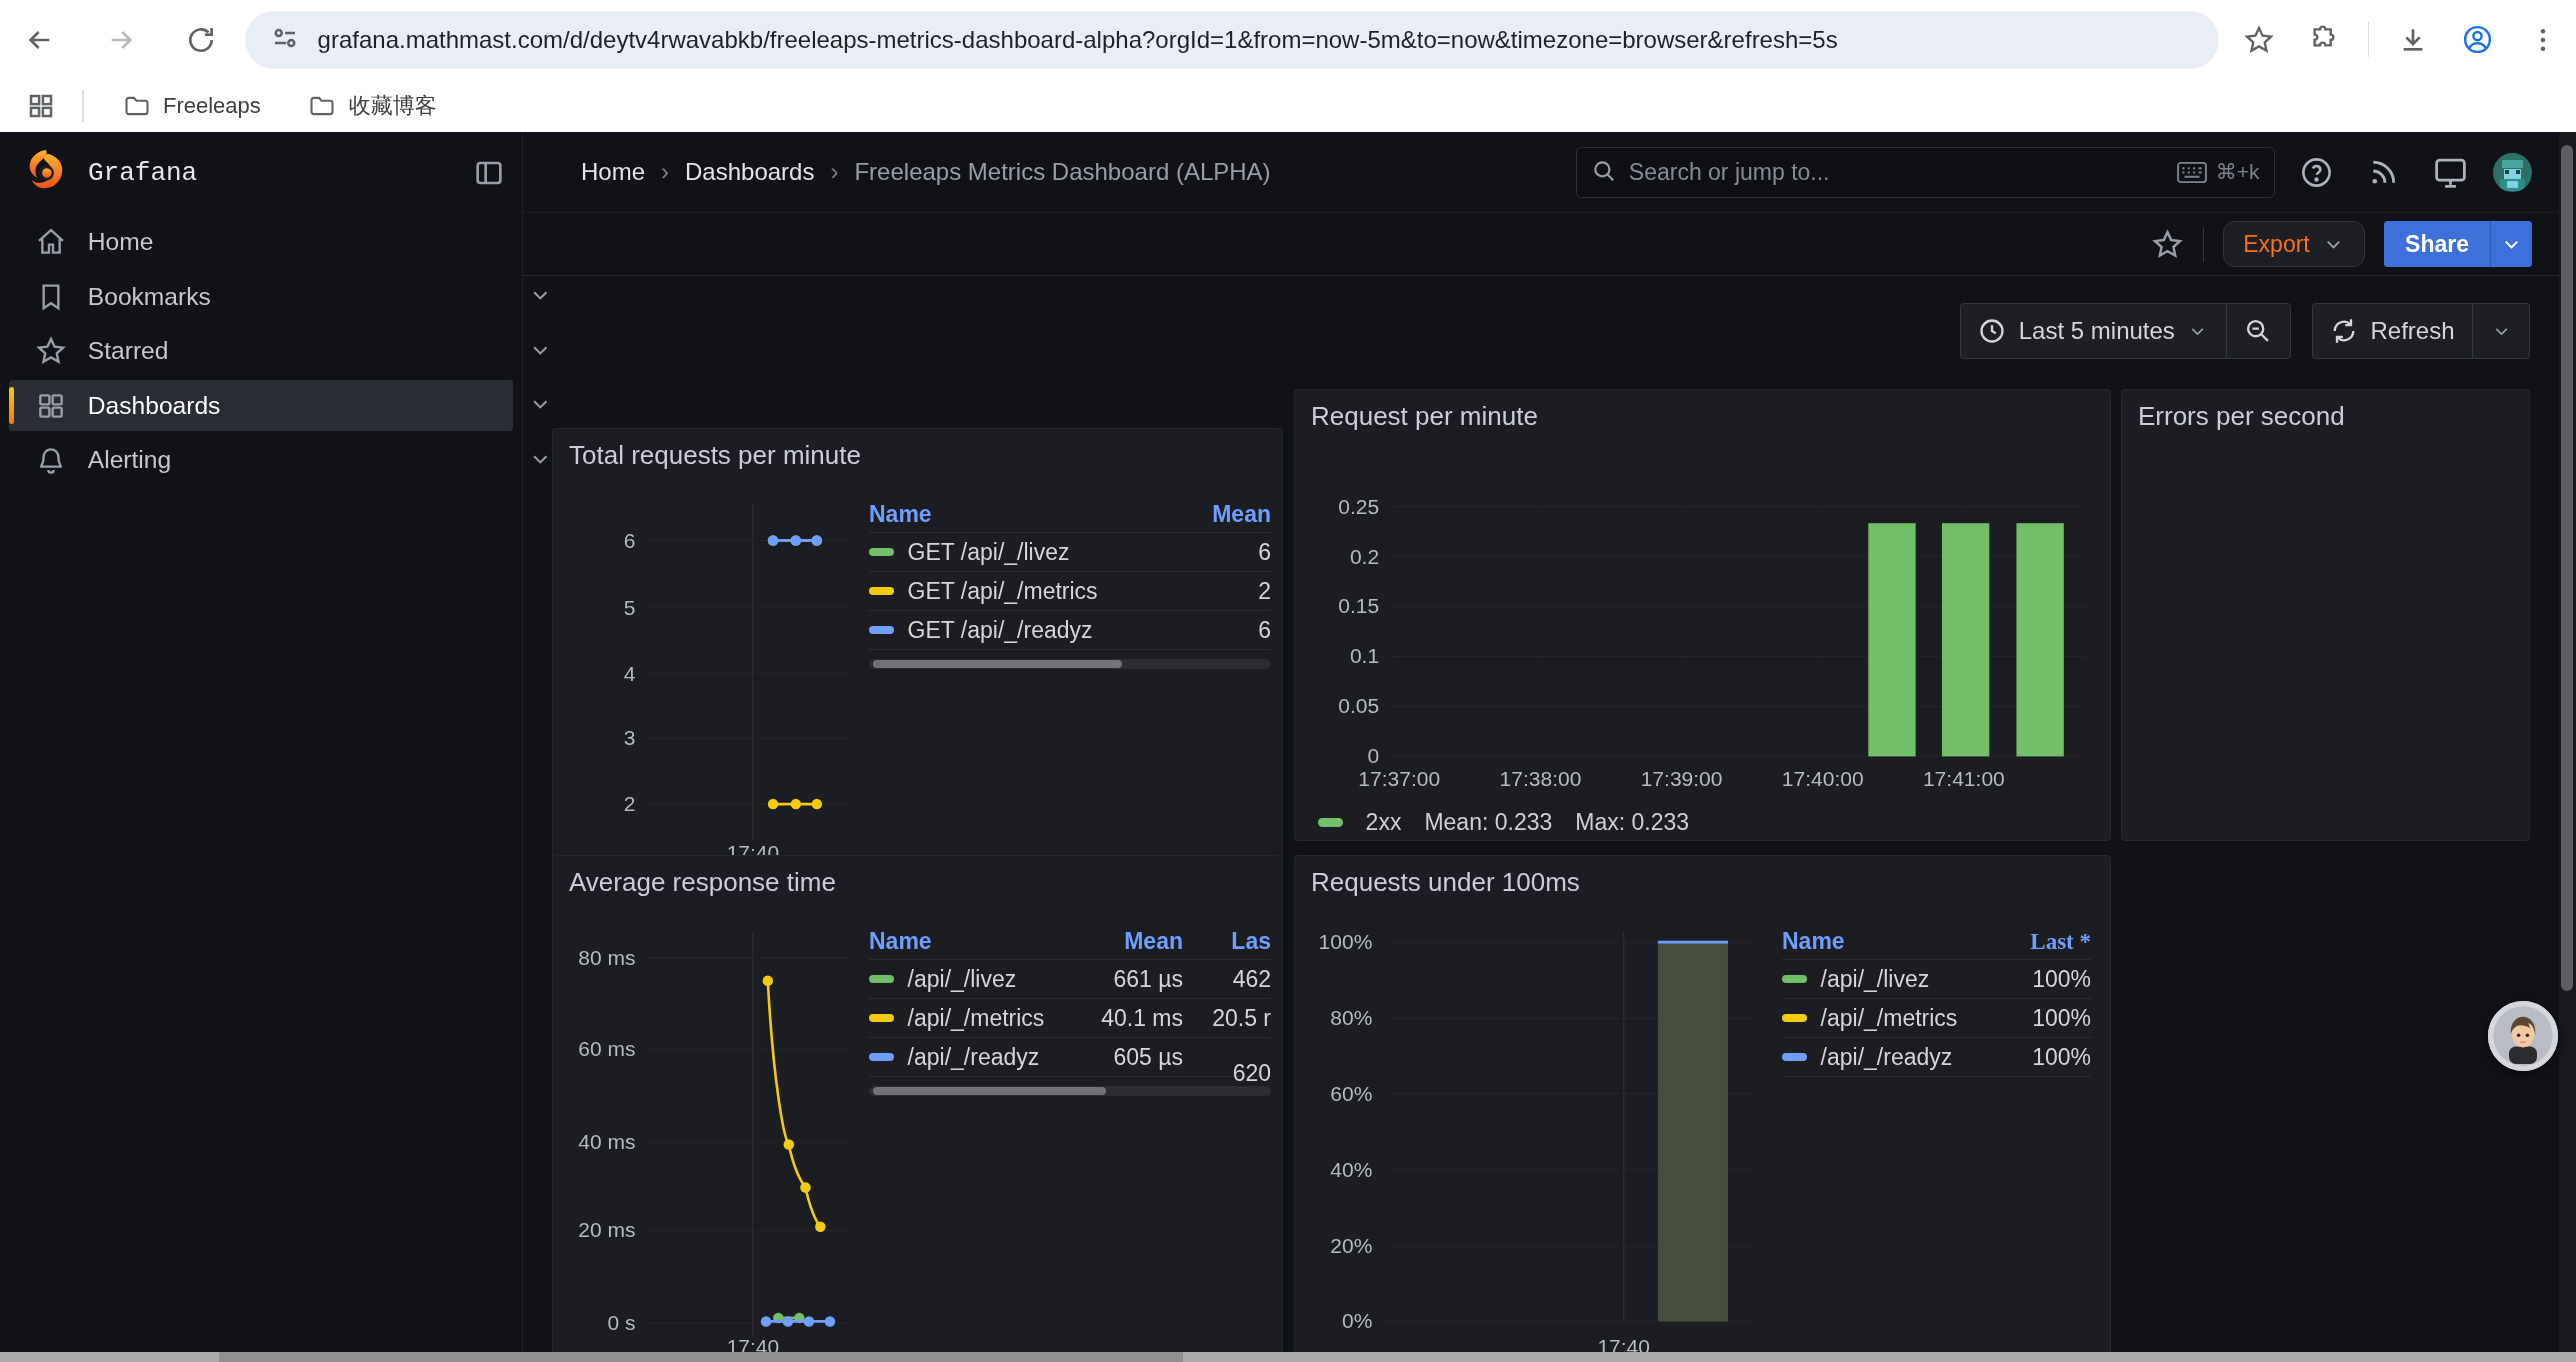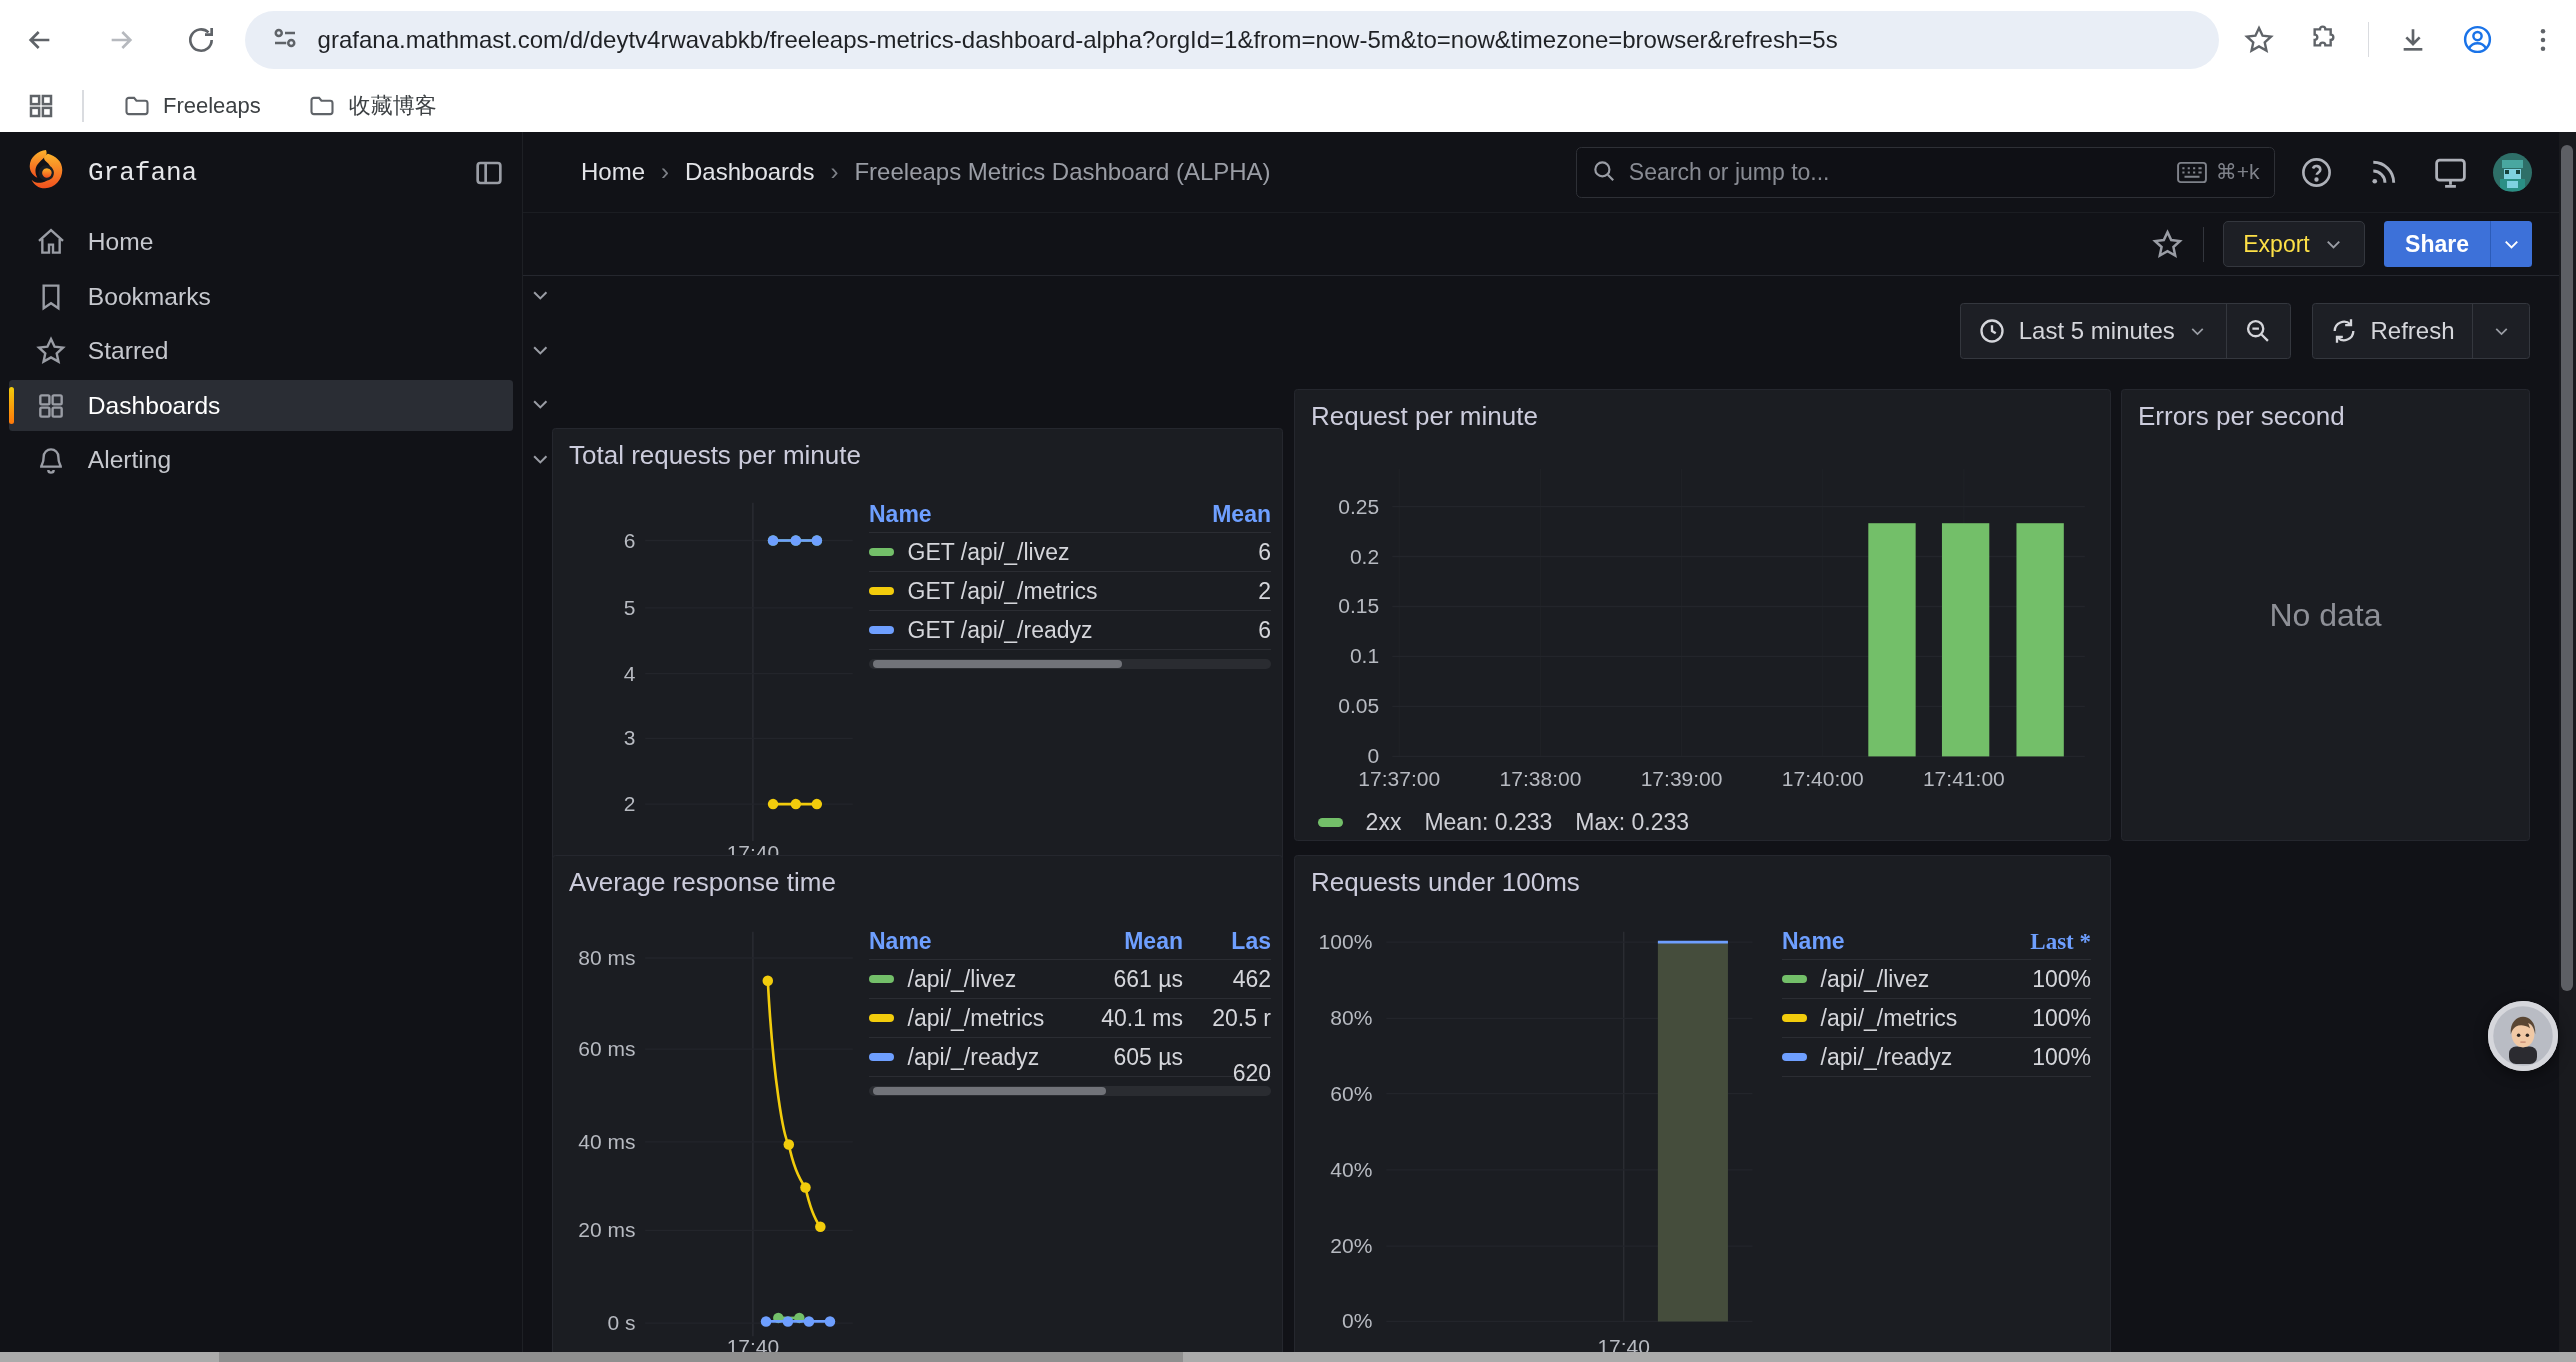--- a/index.html
+++ b/index.html
@@ -54,22 +54,22 @@
   .top-icon { width:51px; height:51px; display:flex; align-items:center; justify-content:center;
     color:#aeb1b9; margin-left:16px; }
   .g-avatar { width:39px; height:39px; border-radius:50%; margin-left:17.5px; background:#2e6f68;
     position:relative; overflow:hidden; }
   .g-avatar .px { position:absolute; width:7px; height:7px; background:#7fd1e0; }
 
   .row2 { height:63px; display:flex; align-items:center; justify-content:flex-end;
     padding-right:44px; gap:19px; border-bottom:0.9px solid #25272e; }
   .icon-btn { color:#9a9da5; display:flex; align-items:center; justify-content:center; }
   .vdiv-dark { width:0.9px; height:35px; background:#33363d; }
-  .btn { height:46px; display:flex; align-items:center; gap:12.3px; padding:12px 19px; border-radius:5px;
-    font-size:23px; color:#fde047; background:#1d1f25; border:0.9px solid #34373e; }
+  .btn { height:46px; display:flex; align-items:center; gap:12.3px; padding:12px 19px; border-radius:12px;
+    font-size:23px; color:#f97316; background:#1d1f25; border:0.9px solid #34373e; }
   .share-split { display:flex; }
   .share-main { height:46px; display:flex; align-items:center; padding:0 21px; background:#3d71d9;
     color:#ffffff; font-size:23px; font-weight:700; border-radius:3.5px 0 0 3.5px; }
   .share-arrow { width:42px; height:46px; display:flex; align-items:center; justify-content:center;
     background:#3d71d9; color:#fff; border-left:0.9px solid #2c5cb8; border-radius:0 3.5px 3.5px 0; }
 
   .canvas { position:absolute; left:0; top:145px; width:2053px; height:1086px; overflow:hidden; }
   .time-row { position:absolute; right:46px; top:26px; display:flex; gap:21px; }
   .tgroup { display:flex; background:#1d1f25; border:0.9px solid #34373e; border-radius:3.5px; }
   .tseg { height:54px; display:flex; align-items:center; gap:12.3px; padding:0 17.5px; font-size:24px; color:#d5d6db; }
@@ -487,21 +487,20 @@
             </svg>
             <div class="legend" style="left: 23px; top: 419px;">
               <span class="swatch" style="background: rgb(115, 191, 105);"></span>
               <span>2xx</span>
               <span>Mean: 0.233</span>
               <span>Max: 0.233</span>
             </div>
           </div>
           <div class="panel" style="left: 1598px; top: 112px; width: 409px; height: 452px;">
             <div class="panel-title">Errors per second</div>
-            <div class="no-data">No data</div>
           </div>
           <div class="panel" style="left: 29px; top: 578px; width: 731px; height: 509px;">
             <div class="panel-title">Average response time</div>
             <svg width="303" height="472" style="position: absolute; left: 8.8px; top: 35px;" viewBox="0 0 346 538">
               <line x1="218" x2="218" y1="46" y2="508" stroke="#2c2e34" stroke-width="1.5"></line>
               <line x1="95" x2="332" y1="76" y2="76" stroke="#23252b" stroke-width="1.5"></line>
               <text x="84" y="84" text-anchor="end" fill="#b7bac1" font-size="24">80 ms</text>
               <line x1="95" x2="332" y1="180" y2="180" stroke="#23252b" stroke-width="1.5"></line>
               <text x="84" y="188" text-anchor="end" fill="#b7bac1" font-size="24">60 ms</text>
               <line x1="95" x2="332" y1="286" y2="286" stroke="#23252b" stroke-width="1.5"></line>

